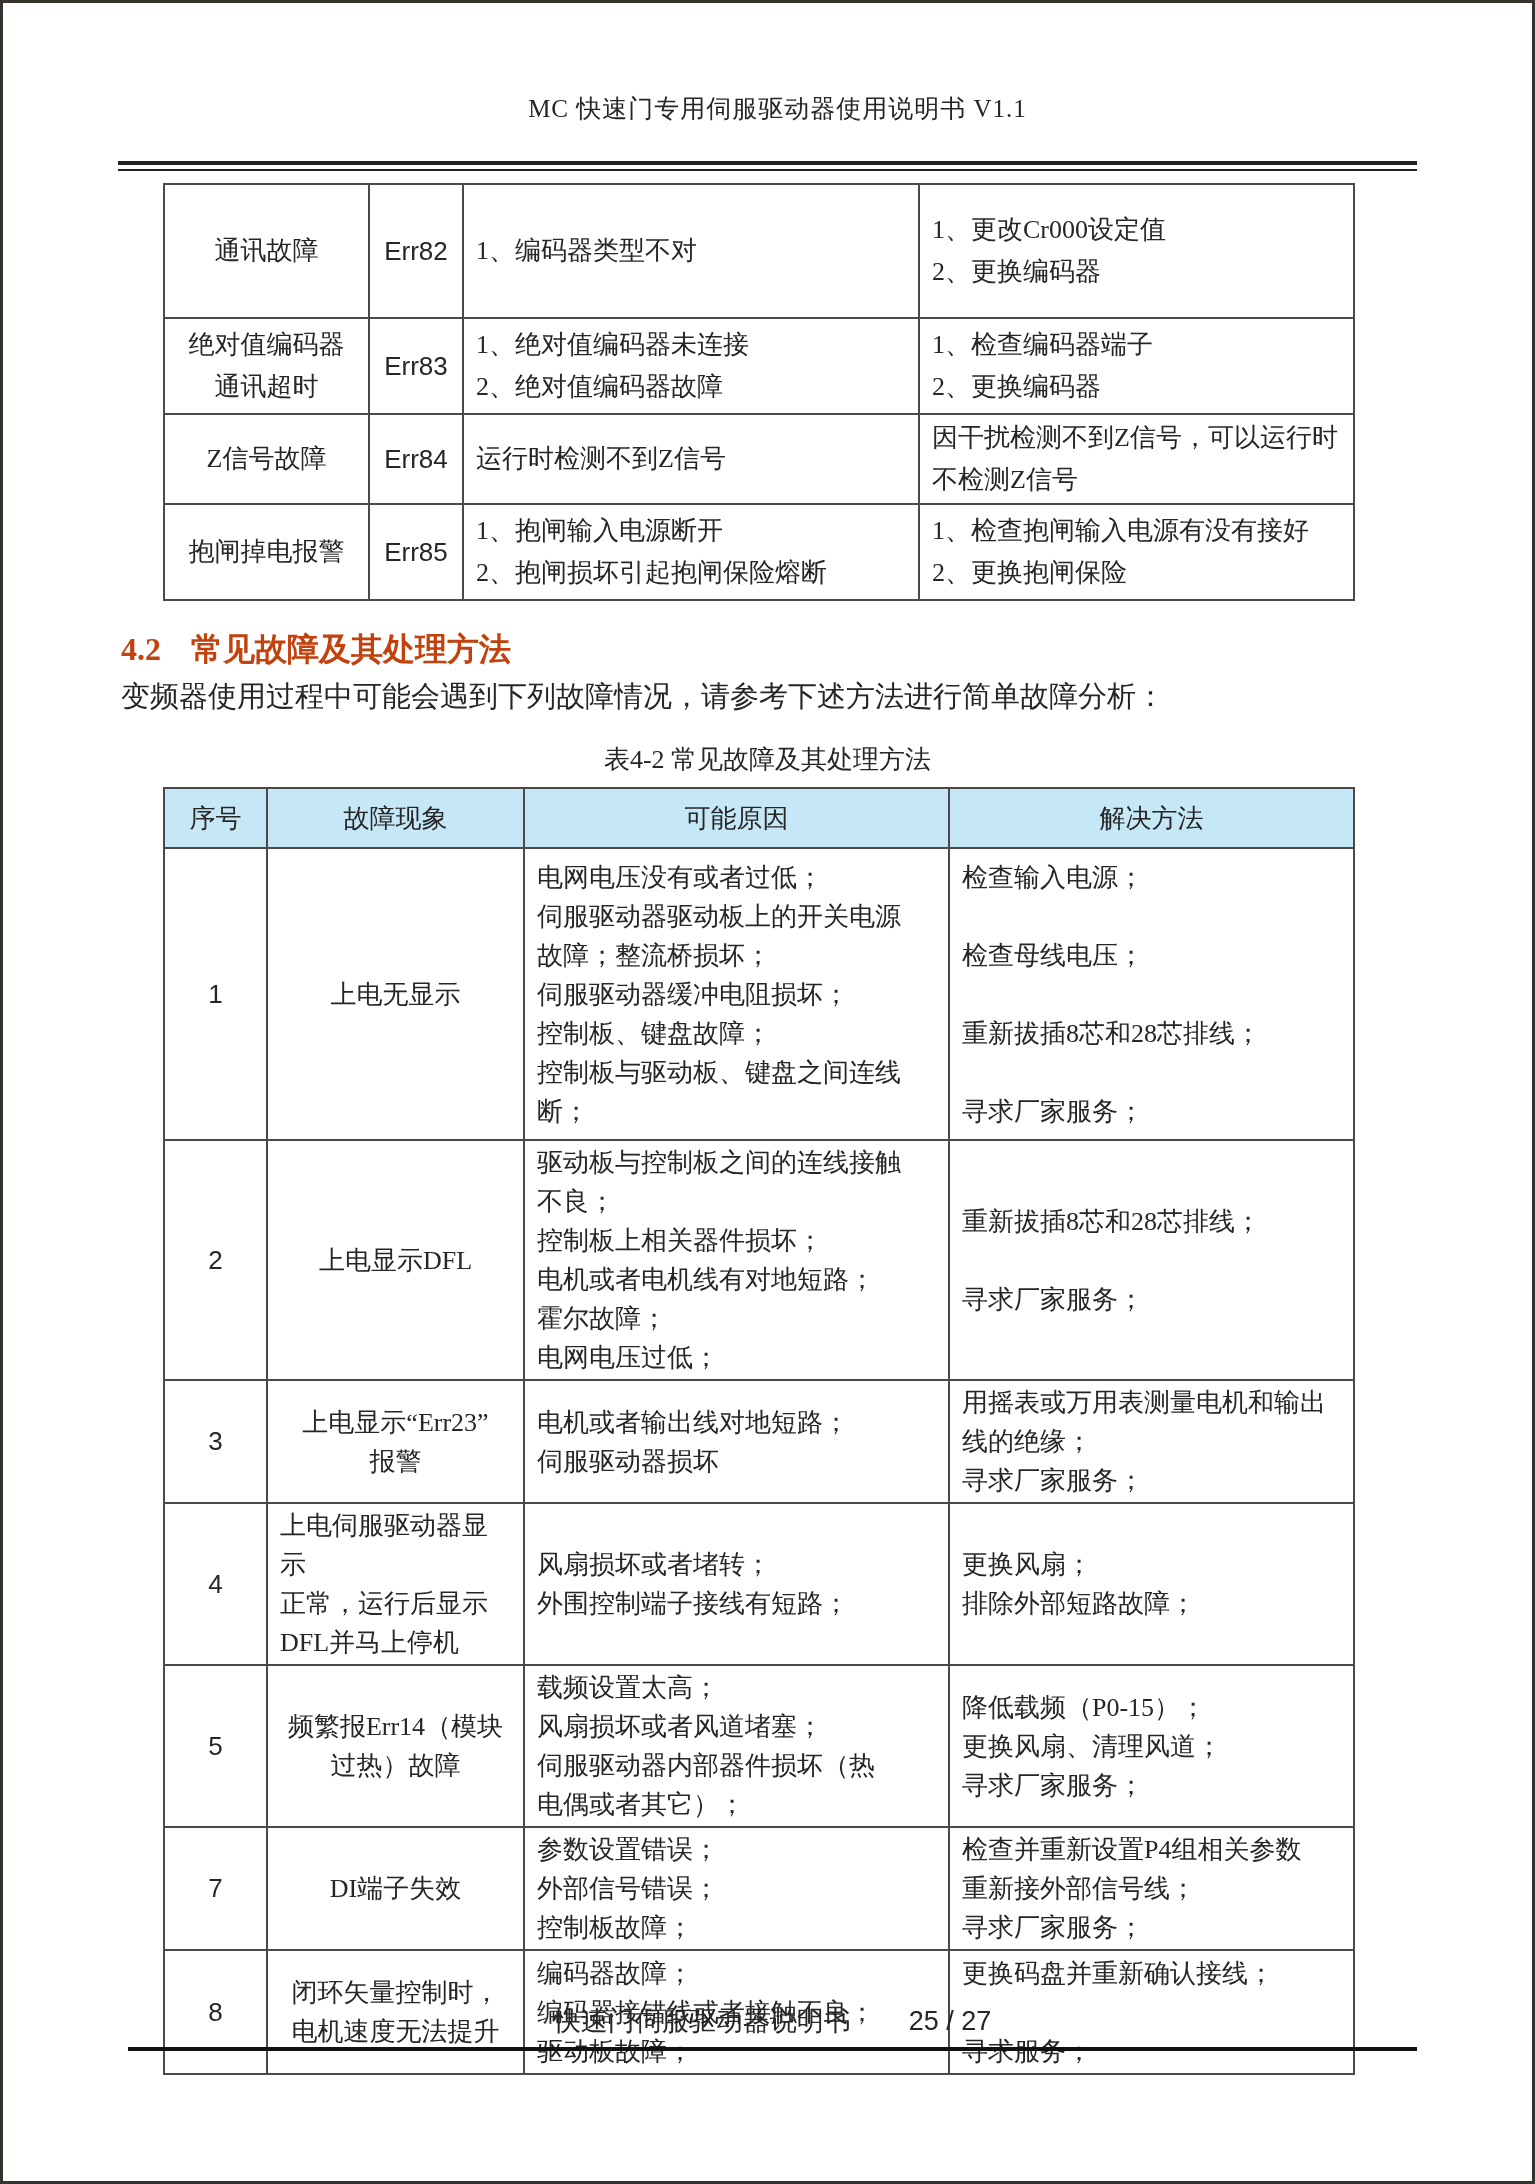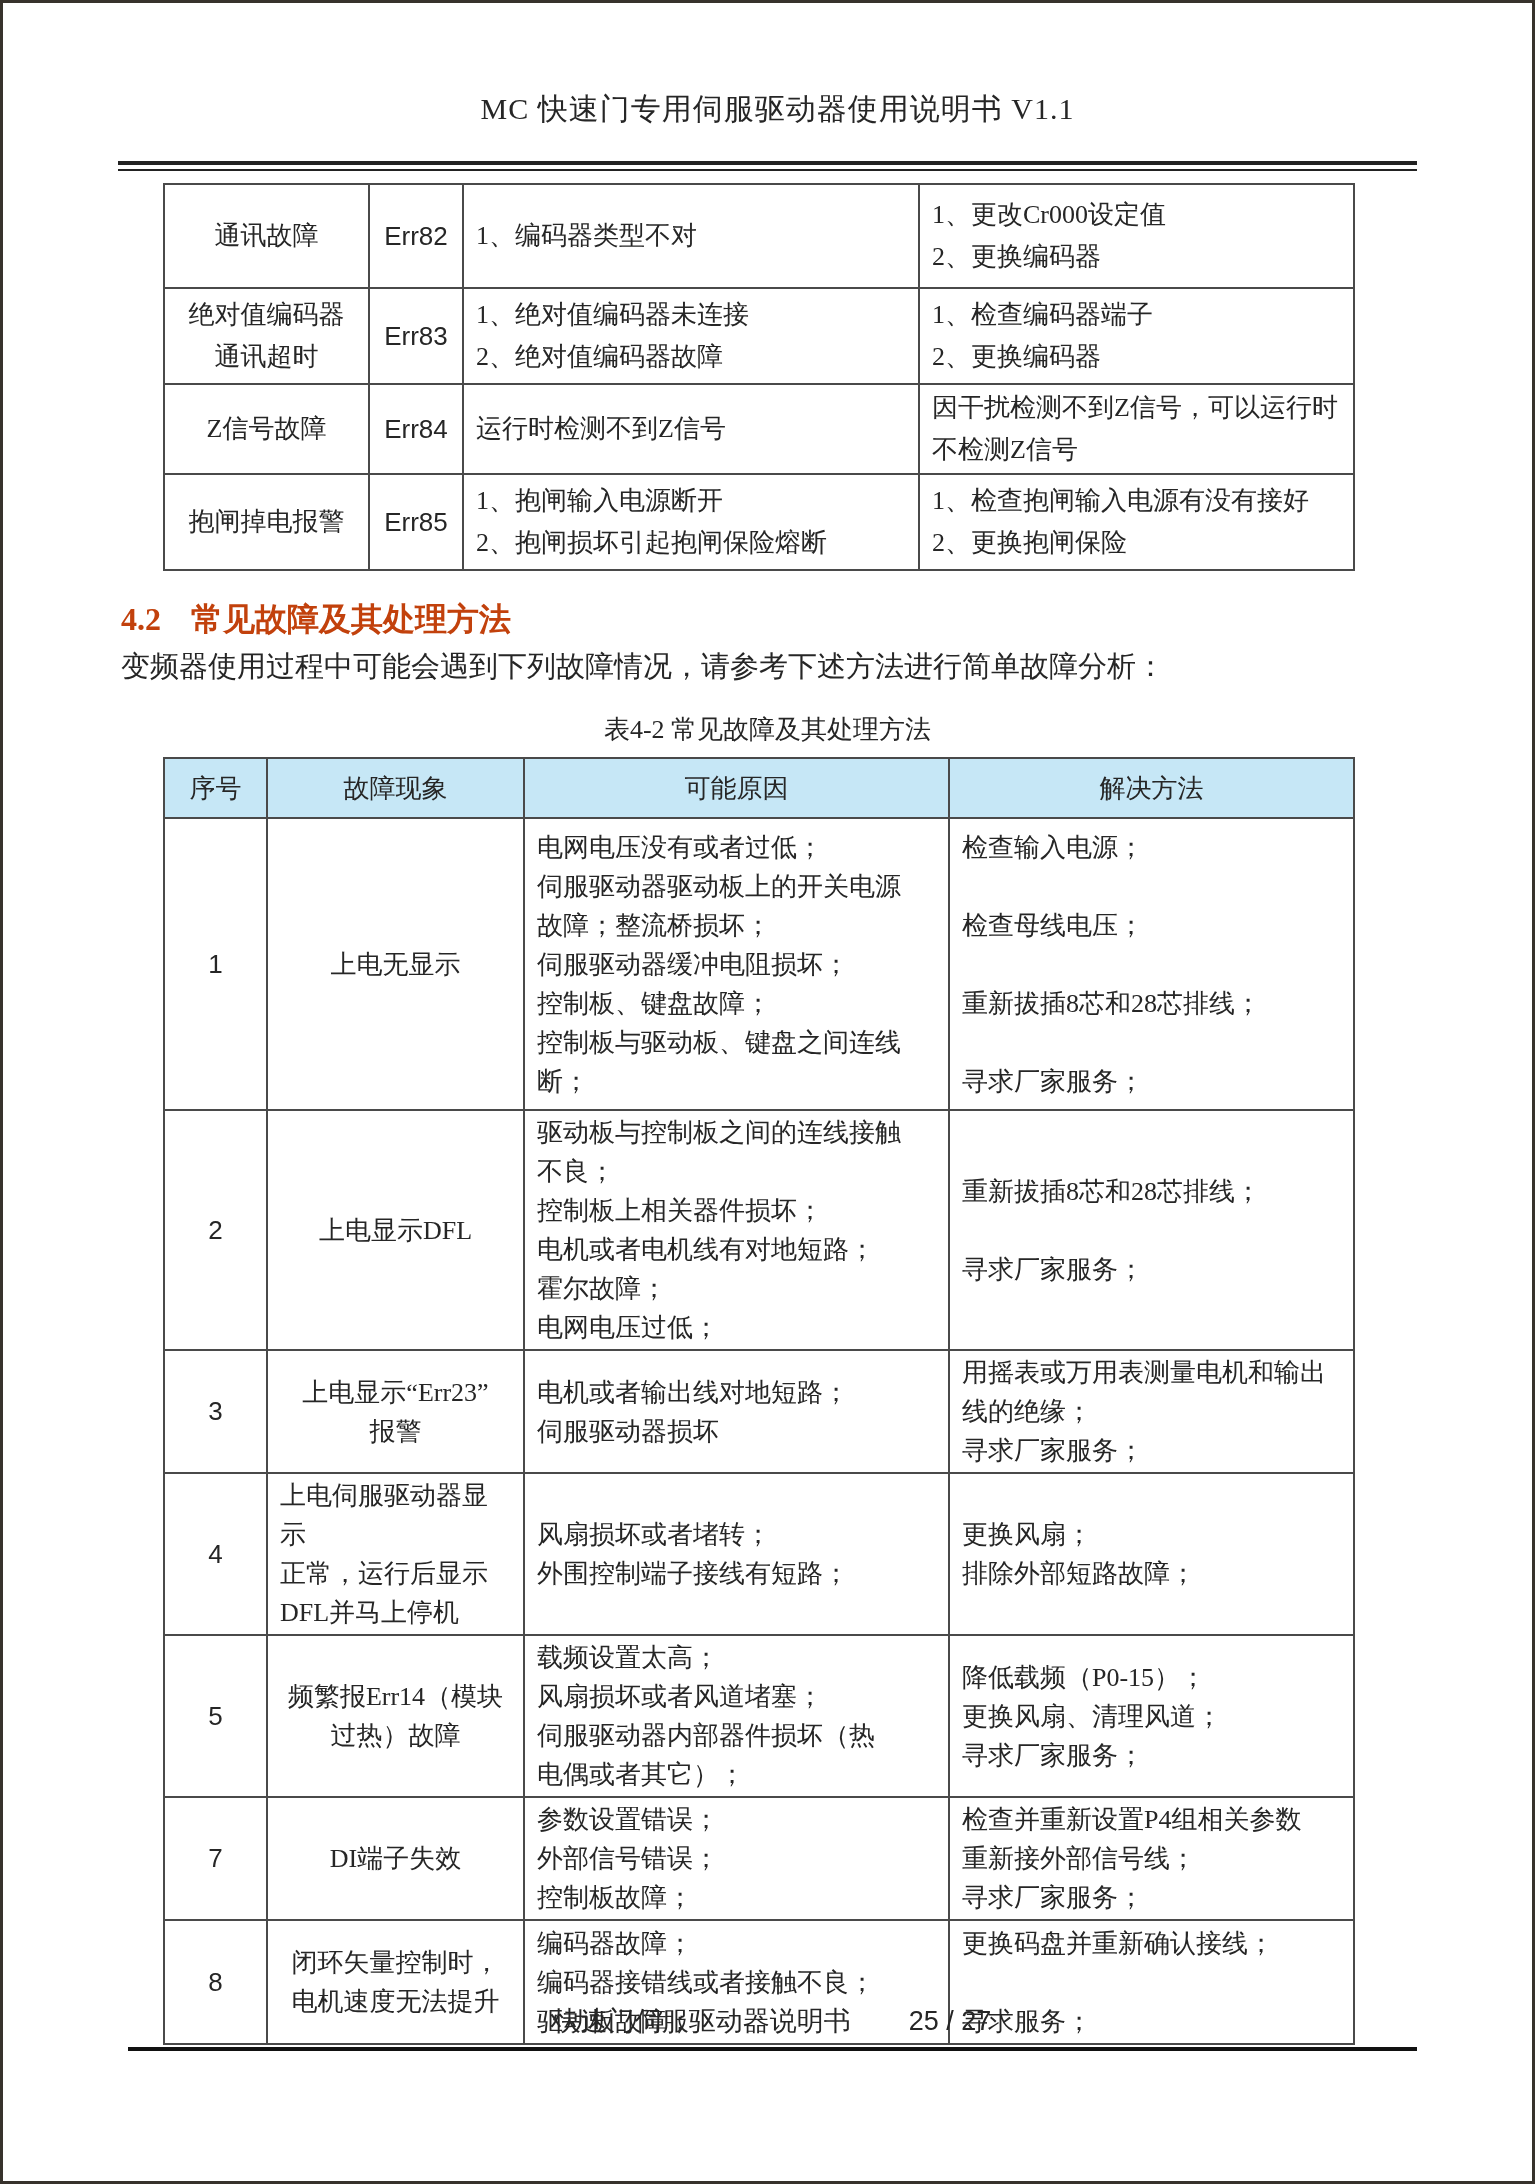--- a/index.html
+++ b/index.html
@@ -10,21 +10,21 @@
     background:#ffffff;
     border:3px solid #37322c;
     box-sizing:border-box;
     font-family:"Liberation Serif", serif;
     color:#262626;
     overflow:hidden;
   }
   .doc-title {
     margin-top:86px;
     text-align:center;
-    font-size:30px;
+    font-size:25px;
     line-height:40px;
     letter-spacing:1px;
     margin-left:20px;
   }
   .header-rule {
     margin:32px 115px 0 115px;
     border-top:4px solid #222;
     border-bottom:2px solid #222;
     height:4px;
   }
@@ -65,21 +65,21 @@
     line-height:38px;
   }
   .fault-tbl { margin-top:8px;border-radius:23px; }
   .fault-tbl td { line-height:1.5; }
   .fault-tbl th {
     background:#c6e7f6;
     font-weight:normal;
     height:60px;
     text-align:center;
   }
-  .rowh-104 { height:104px; } .rowh-96 { height:96px; }
+  .rowh-104 { height:134px; } .rowh-96 { height:96px; }
   .rowh-86 { height:86px;padding-left:32px; }
   .rowh-292 { height:292px; } .rowh-240 { height:240px; }
   .rowh-118 { height:118px; } .rowh-120 { height:120px; }
   .rowh-158 { height:158px; } .rowh-124 { height:124px; }
 
   .footer {
     position:absolute;
     left:125px; right:115px; top:2000px;
   }
   .footer-inner {

